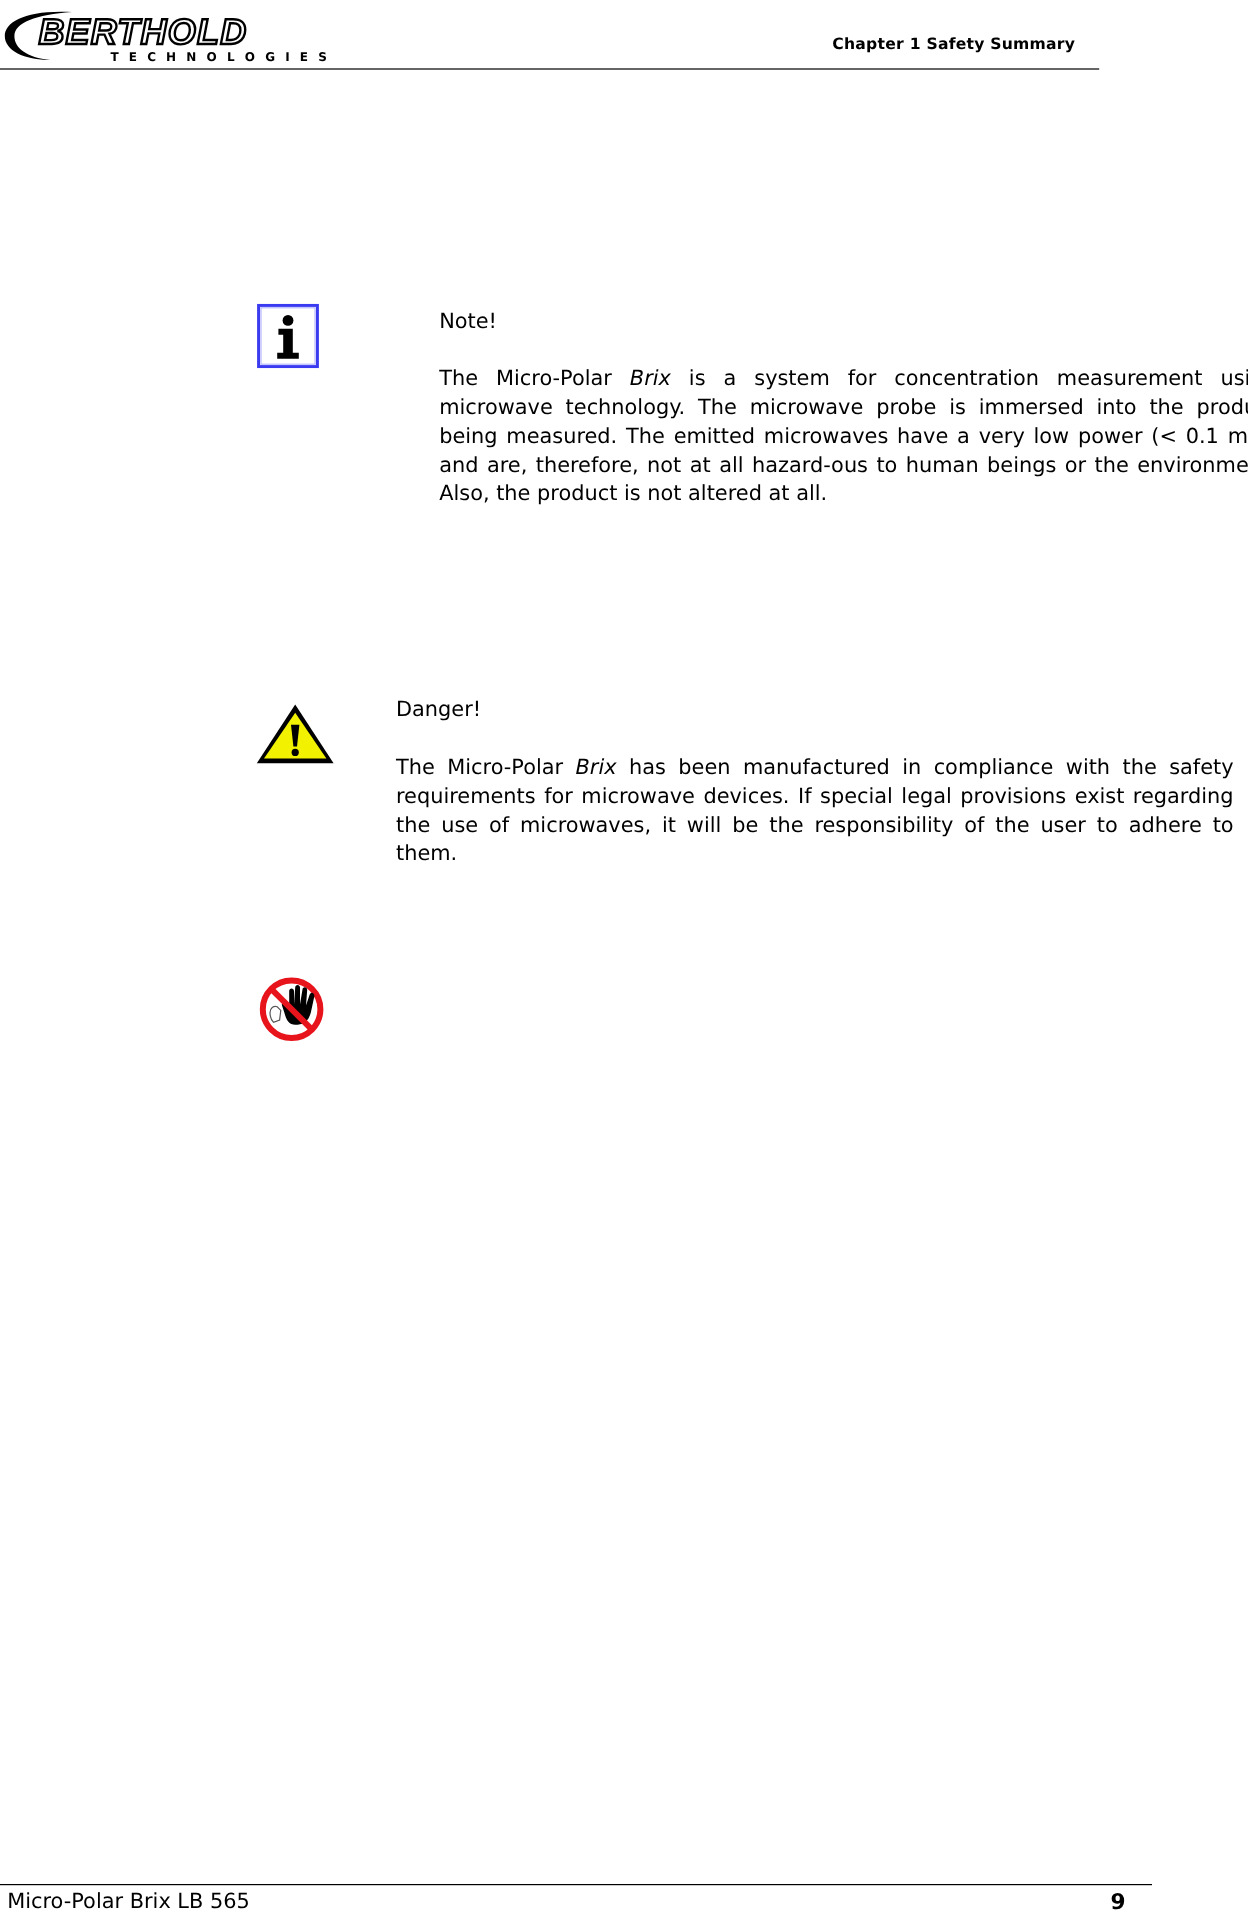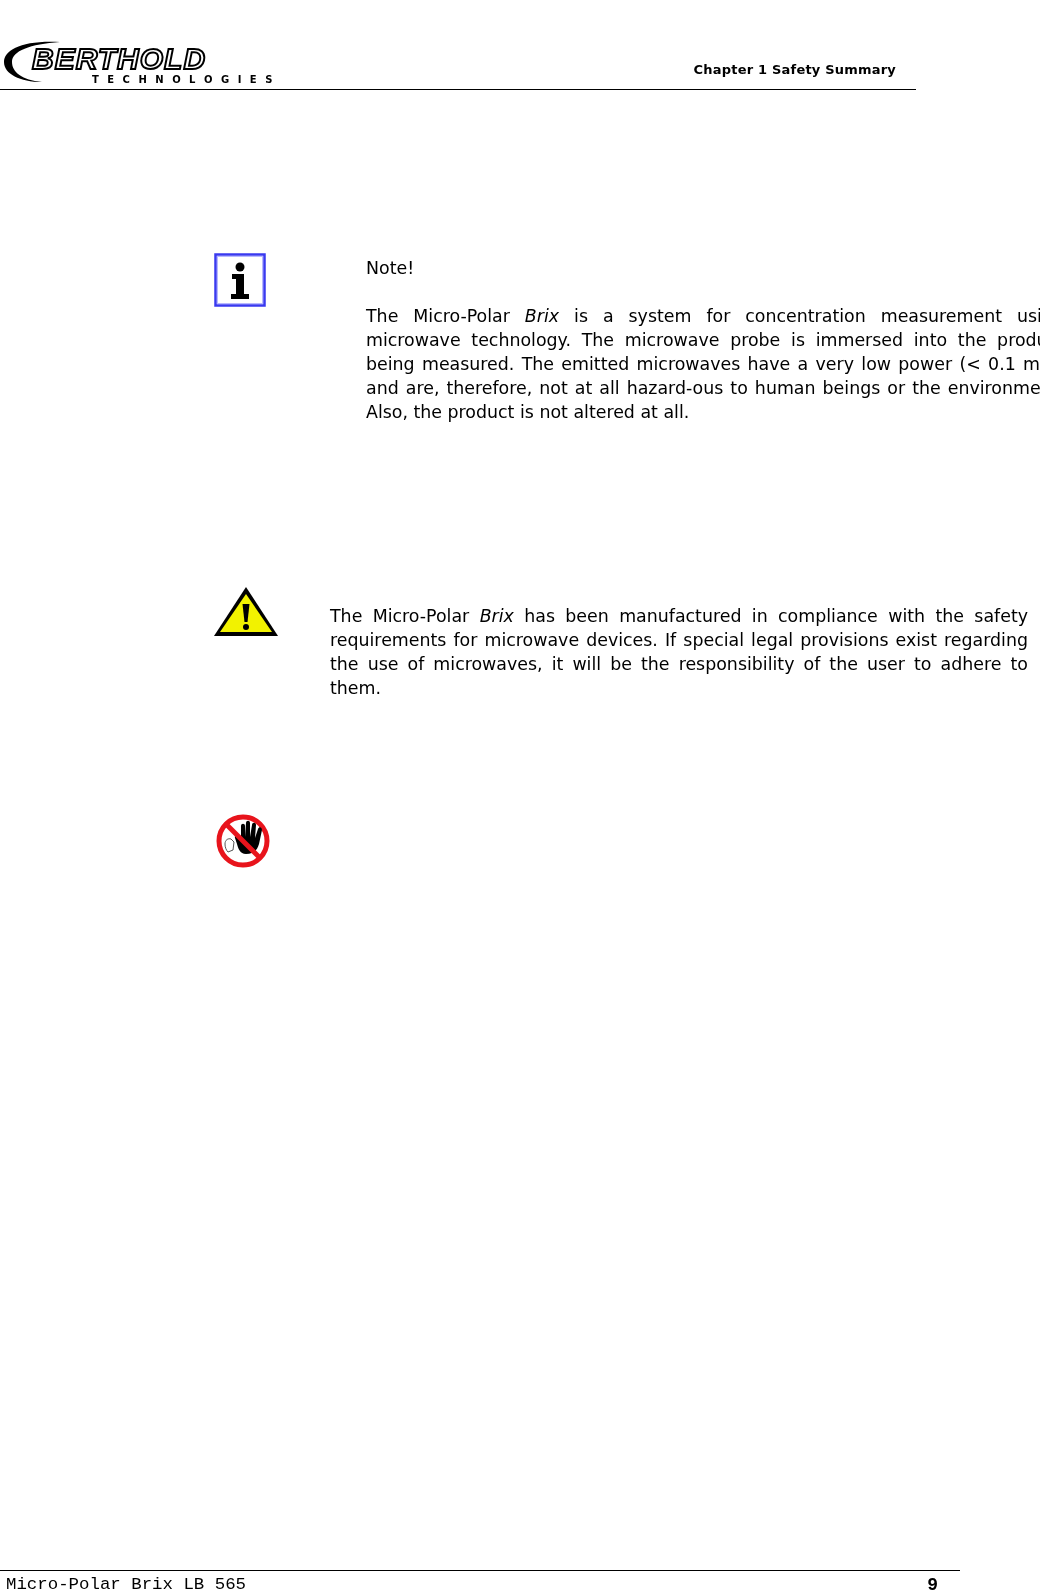--- a/index.html
+++ b/index.html
@@ -3,40 +3,39 @@
   <meta charset="utf-8">
   <style>
     html, body { margin: 0; padding: 0; background: #ffffff; }
     body {
       width: 1040px; height: 1595px; position: relative; overflow: hidden;
       font-family: "DejaVu Sans", sans-serif; color: #000;
     }
     .header {
       position: absolute; left: 0; top: 0; width: 916px; height: 57px;
       border-bottom: 1.5px solid #000;
-      margin-top: 32px;
     }
     .logo {
       position: absolute; left: 2px; top: 6px; width: 300px; height: 50px;
     }
     .chapter-title {
       position: absolute; right: 20px; top: 30px;
       font-family: "DejaVu Sans", sans-serif; font-weight: bold; font-size: 13px;
       letter-spacing: 0.2px;
     }
     .block {
       position: absolute; left: 330px; width: 698px;
       font-size: 17.4px; line-height: 24.1px; text-align: justify;
     }
     .block p { margin: 0; }
     .block .gap { height: 24px; }
     .icon { position: absolute; }
     .footer {
       position: absolute; left: 0; top: 1570px; width: 960px;
-      border-top: 1.5px solid #000; height: 25px; font-family: Liberation Mono, monospace;
+      border-top: 1.5px solid #000; height: 25px;
     }
     .footer-left {
       position: absolute; left: 6px; top: 4px; font-size: 17.4px;
     }
     .footer-right {
       position: absolute; right: 22px; top: 4px; font-size: 18px; font-weight: bold;
     }
     em { font-style: italic; }
   </style>
 </head>
@@ -69,20 +68,21 @@
 <div class="icon" style="left:212px; top:585px; width:68px; height:53px;">
   <svg width="68" height="53" viewBox="0 0 68 53" xmlns="http://www.w3.org/2000/svg">
     <path d="M34 2 L66 51 L2 51 Z" fill="#000"></path>
     <path d="M34 9 L60 47 L8 47 Z" fill="#f2f200"></path>
     <path d="M30.5 19 H37.5 L35.5 37 H32.5 Z" fill="#000"></path>
     <circle cx="34" cy="42" r="3" fill="#000"></circle>
   </svg>
 </div>
 
 <div class="block" style="top:580px;">
+  <p>Danger!</p>
   <div class="gap"></div>
   <p><span>The Micro-Polar </span><em>Brix</em><span> has been manufactured in compliance with the safety requirements for microwave devices. If special legal provisions exist regarding the use of microwaves, it will be the responsibility of the user to adhere to them.</span></p>
   <div class="gap"></div>
   <div class="gap"></div>
 </div>
 
 <div class="icon" style="left:216px; top:814px; width:54px; height:54px;">
   <svg width="54" height="54" viewBox="0 0 54 54" xmlns="http://www.w3.org/2000/svg">
     <circle cx="27" cy="27" r="24" fill="#fff" stroke="#e8141c" stroke-width="5"></circle>
     <path d="M30 40 C 24 40, 22 34, 21 30 L 19 24 C 18 21, 22 20, 23 23 L 25 27 L 25 12 C 25 9, 29 9, 29 12 L 29 23 L 30 9 C 30 6, 34 6, 34 9 L 34 23 L 36 11 C 36 8, 40 8, 40 11 L 39 24 L 42 15 C 43 12, 46 13, 46 16 L 43 30 C 41 37, 37 40, 30 40 Z" fill="#000"></path>

